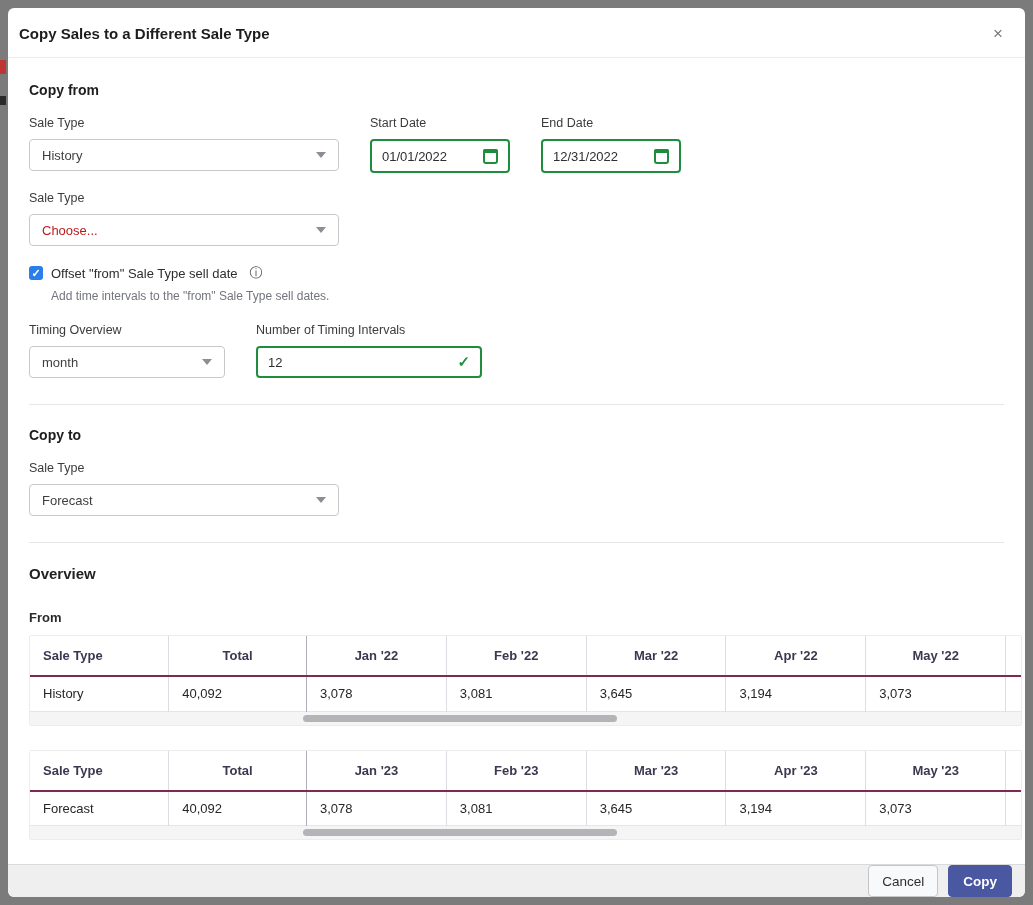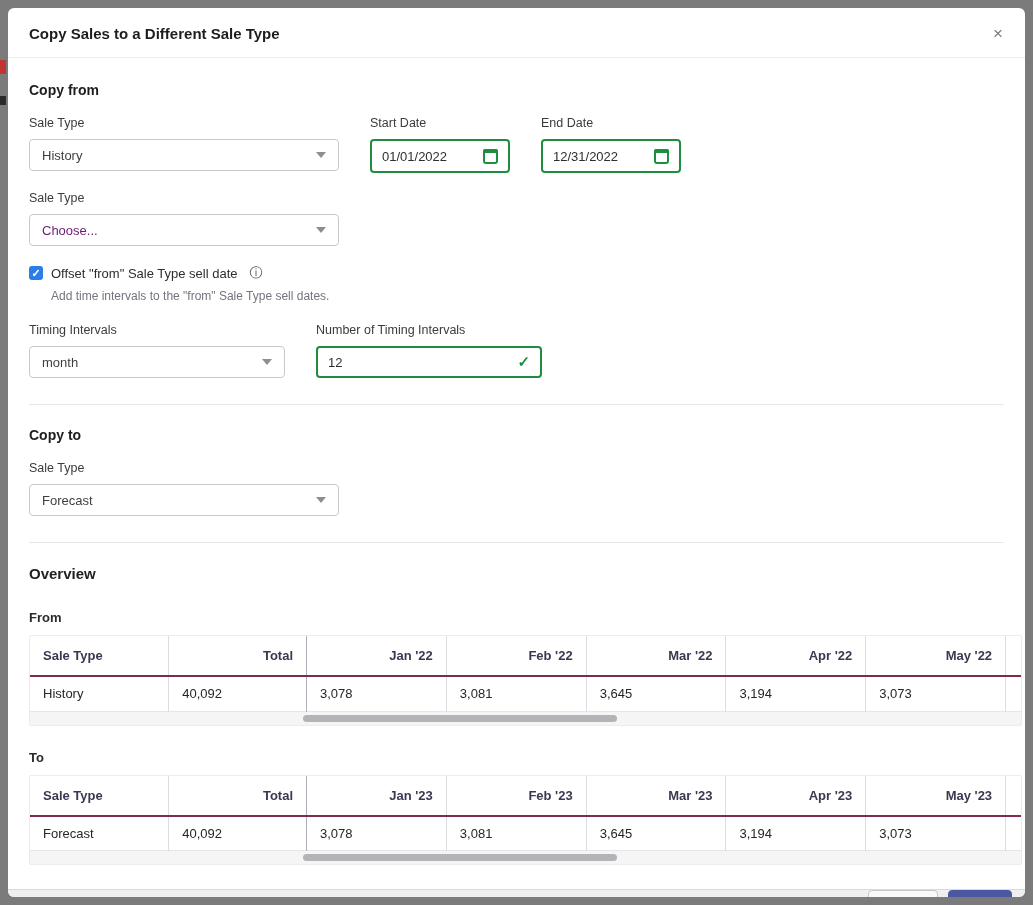--- a/index.html
+++ b/index.html
@@ -16,21 +16,21 @@
   .artifact.red { top:60px; width:6px; height:14px; background:#c03434; }
   .artifact.dark { top:96px; width:6px; height:9px; background:#2a2a2a; }
 
   .modal {
     position:absolute; left:8px; top:8px; right:8px; bottom:8px;
     background:#ffffff; border-radius:6px;
     display:flex; flex-direction:column; overflow:hidden;
   }
   .modal-header {
     display:flex; align-items:center; justify-content:space-between;
-    padding:17px 22px 15px 21px;
+    padding:17px 22px 15px 11px;
     border-bottom:1px solid #e9edf0;
   }
   .modal-title { font-size:15px; font-weight:700; color:#1d1d1f; }
   .close-btn {
     font-size:17px; color:#7a7a7a; cursor:pointer; line-height:1;
     background:none; border:none; font-family:inherit;
   }
   .modal-body { flex:1; padding:16px 13px 0 13px; }
 
   .section-heading { font-size:14px; font-weight:700; color:#1d1d1f; margin:8px 8px 18px 8px; }
@@ -38,26 +38,26 @@
 
   .form-row { display:flex; gap:31px; margin:0 8px 18px 8px; }
   .form-group { display:flex; flex-direction:column; }
   .field-label { font-size:12.5px; color:#3b3b3b; margin-bottom:9px; }
 
   .select {
     height:32px; border:1px solid #c9c9c9; border-radius:4px; background:#fff;
     display:flex; align-items:center; justify-content:space-between;
     padding:0 12px; font-size:13px; color:#3f3f3f; cursor:pointer;
   }
-  .select .placeholder { color:#701a75; }
+  .select .placeholder { color:#b91c1c; }
   .chevron {
     width:0; height:0; border-left:5px solid transparent; border-right:5px solid transparent;
     border-top:6px solid #8a8f96; margin-left:8px;
   }
-  .w-310 { width:310px; } .w-224 { width:256px; } .w-140 { width:140px; } .w-226 { width:226px; }
+  .w-310 { width:310px; } .w-224 { width:196px; } .w-140 { width:140px; } .w-226 { width:226px; }
 
   .date-input {
     height:32px; border:2px solid #1e8e3e; border-radius:4px; background:#fff;
     display:flex; align-items:center; justify-content:space-between;
     padding:15px 10px; font-size:13px; color:#2e2e2e; cursor:text;gap:12px;
   }
   .cal-icon {
     width:15px; height:15px; border:2px solid #1e8e3e; border-radius:3px;
     position:relative; flex-shrink:0;
   }
@@ -88,21 +88,21 @@
   .table-label { font-size:13px; font-weight:700; color:#2a2a2a; margin:0 8px 10px 8px; }
   .table-wrap {
     margin:0 8px 24px 8px; width:993px; overflow:hidden;
     border:1px solid #ececef; border-radius:2px;
   }
   table { border-collapse:collapse; table-layout:fixed; width:1450px; background:#fff; }
   th, td {
     font-size:13px; padding:0 13px; border-right:1px solid #dcdce3;
     overflow:hidden; white-space:nowrap;
   }
-  th { height:40px; font-weight:700; color:#3b3850; text-align:right; }
+  th { height:40px; font-weight:700; color:#3b3850; }
   td { height:35px; color:#262626; }
   th:first-child, td:first-child { text-align:left; }
   th:nth-child(2), td:nth-child(2) { border-right-color:#aeafbd; }
   th:last-child, td:last-child { border-right:none; }
   thead tr { border-bottom:2px solid #7d2b4e; }
   tbody tr { border-bottom:1px solid #e6e6ea; }
   .scroll-strip { position:relative; height:13px; background:#f5f5f6; }
   .scroll-thumb {
     position:absolute; top:3px; left:273px; width:314px; height:7px;
     background:#b4b4b8; border-radius:4px; cursor:grab;
@@ -172,21 +172,21 @@
       <span class="checkbox">
           <span class="tick">✓</span>
         </span>
       <span class="checkbox-label">Offset "from" Sale Type sell date</span>
       <span class="info-icon">ⓘ</span>
     </div>
     <div class="help-text">Add time intervals to the "from" Sale Type sell dates.</div>
 
     <div class="form-row">
       <div class="form-group">
-        <span class="field-label">Timing Intervals</span>
+        <span class="field-label">Timing Overview</span>
         <div class="select w-224">
           <span>month</span>
           <span class="chevron"></span>
         </div>
       </div>
       <div class="form-group">
         <span class="field-label">Number of Timing Intervals</span>
         <div class="valid-input w-226">
           <span>12</span>
           <span class="check-glyph">✓</span>
@@ -248,21 +248,20 @@
               <td>3,073</td>
               <td></td>
             </tr>
           </tbody>
         </table>
       <div class="scroll-strip">
         <div class="scroll-thumb"></div>
       </div>
     </div>
 
-    <div class="table-label">To</div>
     <div class="table-wrap">
       <table>
           <colgroup>
             <col style="width: 134px;">
             <col style="width: 133px;">
             <col style="width: 135px;">
             <col style="width: 135px;">
             <col style="width: 135px;">
             <col style="width: 135px;">
             <col style="width: 135px;">

